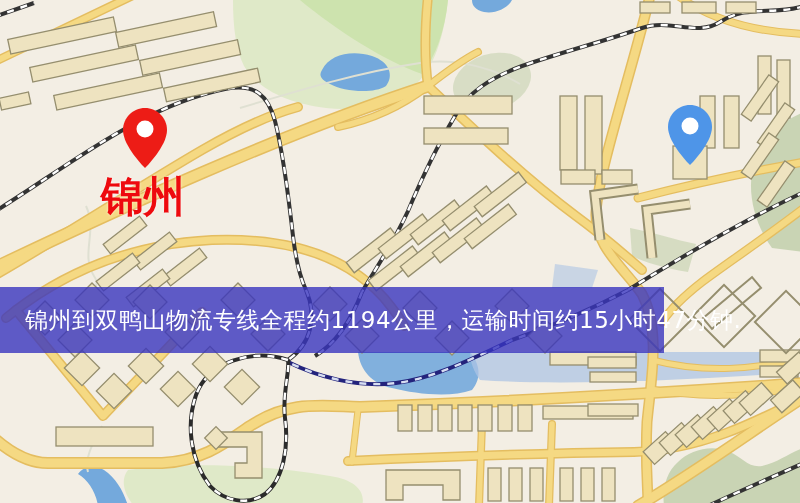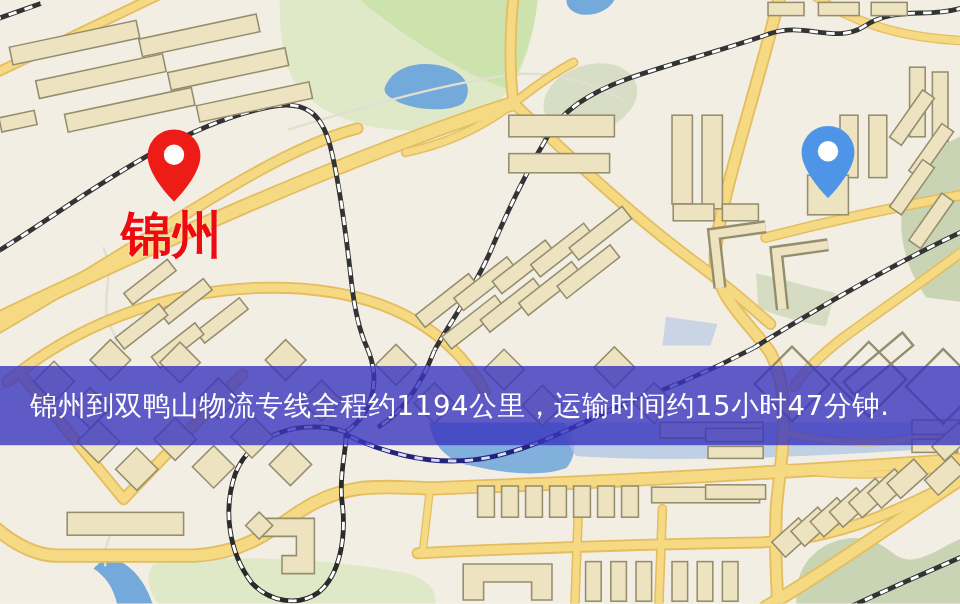--- a/index.html
+++ b/index.html
@@ -21,26 +21,26 @@
   .rail-base{fill:none;stroke:var(--rail-dark);stroke-width:4;}
   .rail-dash{fill:none;stroke:#ffffff;stroke-width:2.4;stroke-dasharray:7 7;}
   .rail-base.navy{stroke:var(--rail-navy);}
   .rail-dash.navy{stroke:#d7def2;}
   .bldg{fill:var(--building-fill);stroke:var(--building-stroke);stroke-width:1.3;}
   .bldg-outline{fill:none;stroke:var(--building-stroke);stroke-width:2;}
   .creek{fill:none;stroke:#dfe0d2;stroke-width:2;}
   .park{fill:var(--park);} .park-bright{fill:var(--park-bright);}
   .sage{fill:var(--sage);} .water{fill:var(--water);} .water-pale{fill:var(--water-pale);}
   .city-label{position:absolute;top:176px;transform:translateX(-50%);
-    font-family:Liberation Serif, serif;font-weight:700;font-size:42px;
+    font-family:Liberation Sans, sans-serif;font-weight:700;font-size:42px;
     line-height:1;white-space:nowrap;text-shadow:0 0 3px rgba(255,255,255,.65);}
   .city-label.origin{left:143px;color:var(--origin-label);}
   .city-label.dest{left:685px;color:var(--destination-label);}
-  .banner{position:absolute;left:0;top:287px;width:800px;height:66px;
-    background:var(--banner-bg);display:flex;align-items:center;margin-top:18px;}
+  .banner{position:absolute;left:0;top:287px;width:664px;height:66px;
+    background:var(--banner-bg);display:flex;align-items:center;}
   .banner span{color:var(--banner-text);font-size:23px;letter-spacing:.5px;
     padding-left:25px;white-space:nowrap;}
 </style>
 </head>
 <body>
 
 <div class="screen">
 
   <svg class="map-svg" viewBox="0 0 800 503" xmlns="http://www.w3.org/2000/svg">
     <defs>

